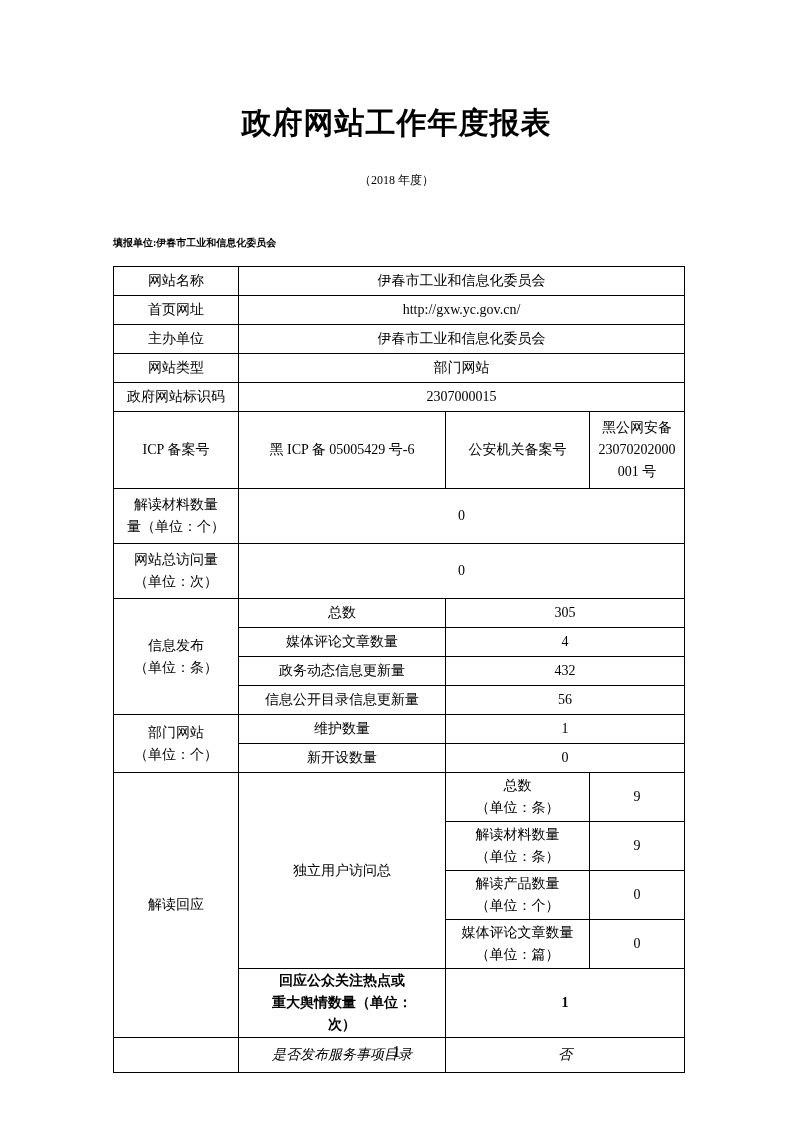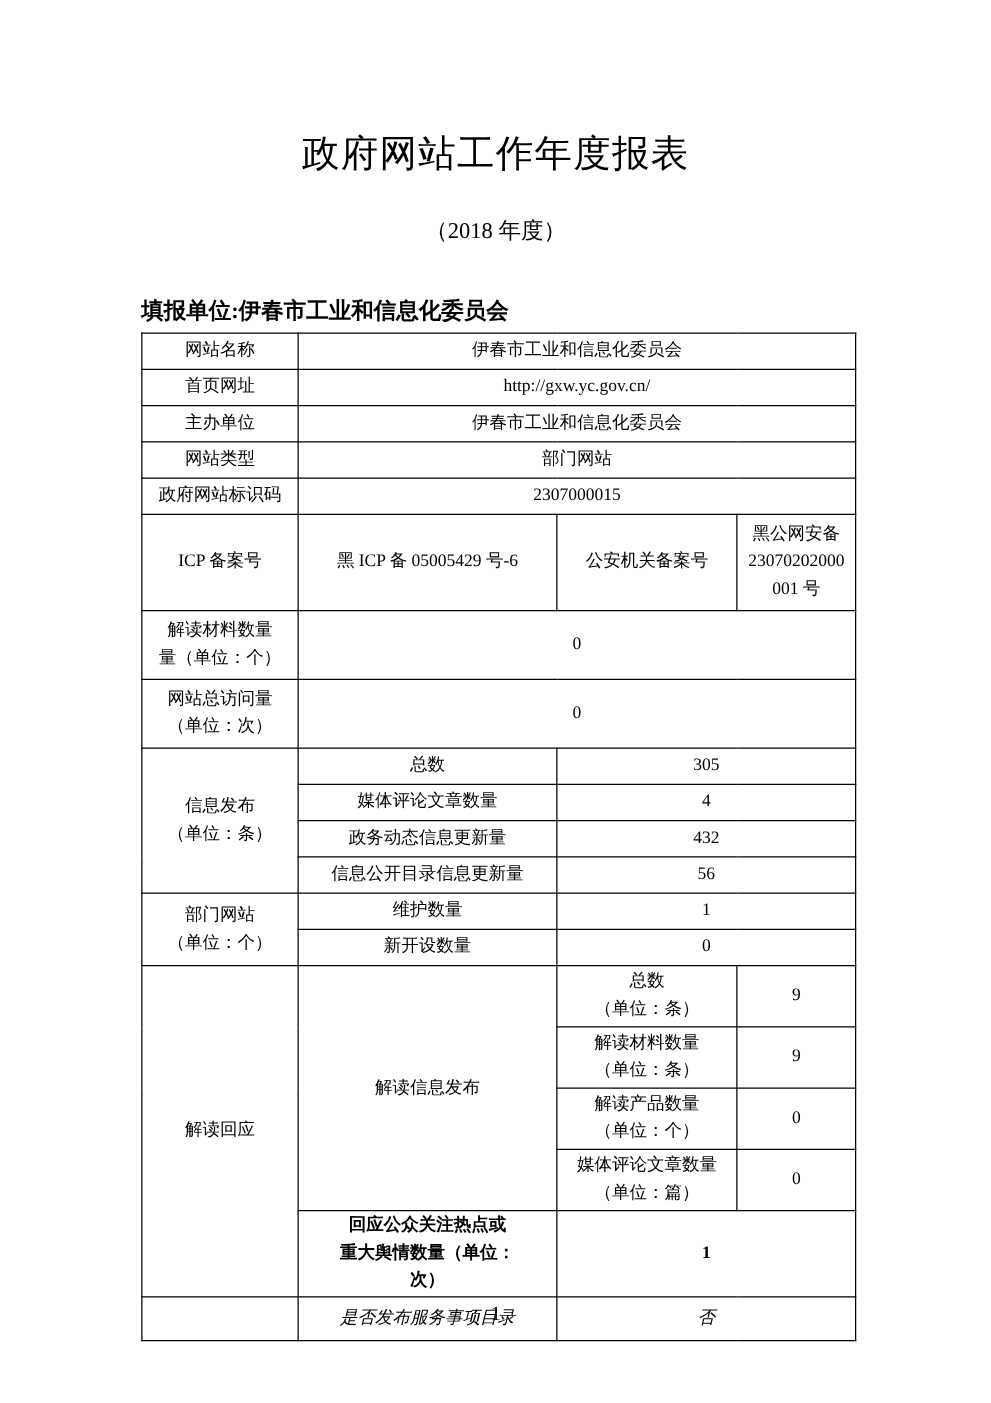--- a/index.html
+++ b/index.html
@@ -13,37 +13,37 @@
     overflow: hidden;
   }
   .doc-title {
     position: absolute;
     top: 103px;
     left: 0;
     width: 100%;
     text-align: center;
     margin: 0;
     font-family: "Liberation Sans", sans-serif;
-    font-weight: 400;
+    font-weight: 700;
     font-size: 30px;
     letter-spacing: 1px;
   }
   .doc-subtitle {
     position: absolute;
     top: 172px;
     left: 0;
     width: 100%;
     text-align: center;
-    font-size: 18px;
+    font-size: 12px;
   }
   .preparer {
     position: absolute;
     top: 236px;
     left: 113px;
-    font-size: 18px;
+    font-size: 10px;
     font-weight: 700;
   }
   table.report {
     position: absolute;
     top: 266px;
     left: 113px;
     width: 571px;
     border-collapse: collapse;
     table-layout: fixed;
     font-size: 14px;
@@ -162,21 +162,21 @@
       <td class="h26">维护数量</td>
       <td class="h26" colspan="2">1</td>
     </tr>
     <tr>
       <td class="h26">新开设数量</td>
       <td class="h26" colspan="2">0</td>
     </tr>
 
     <tr>
       <td rowspan="5">解读回应</td>
-      <td rowspan="4">解读信息发布</td>
+      <td rowspan="4">独立用户访问总</td>
       <td class="h46 pre">总数
 （单位：条）</td>
       <td class="h46">9</td>
     </tr>
     <tr>
       <td class="h46 pre">解读材料数量
 （单位：条）</td>
       <td class="h46">9</td>
     </tr>
     <tr>

